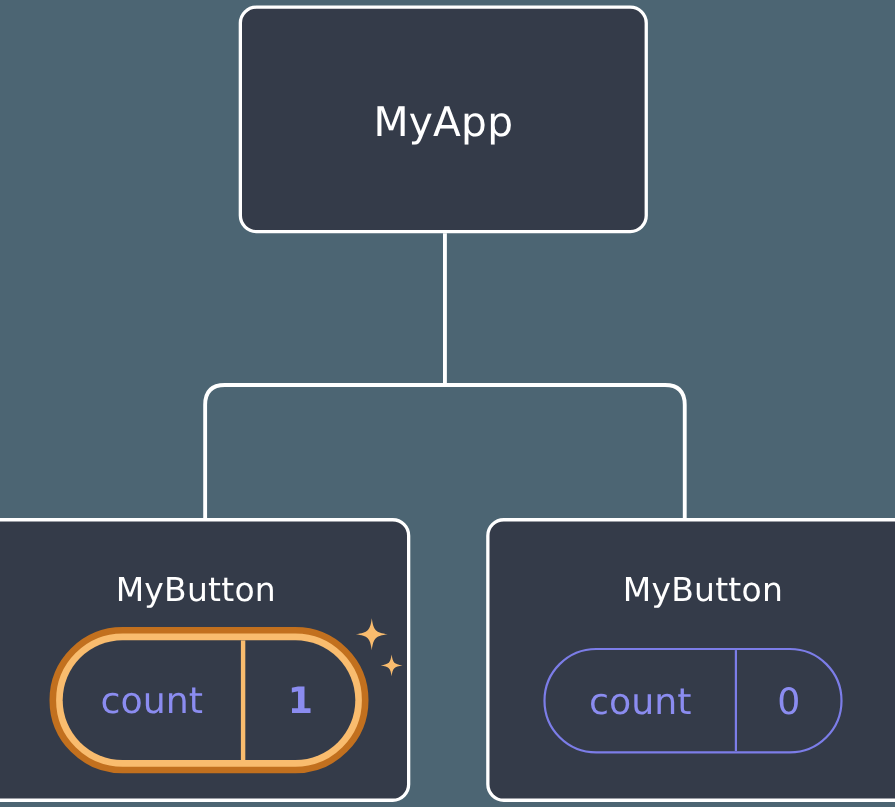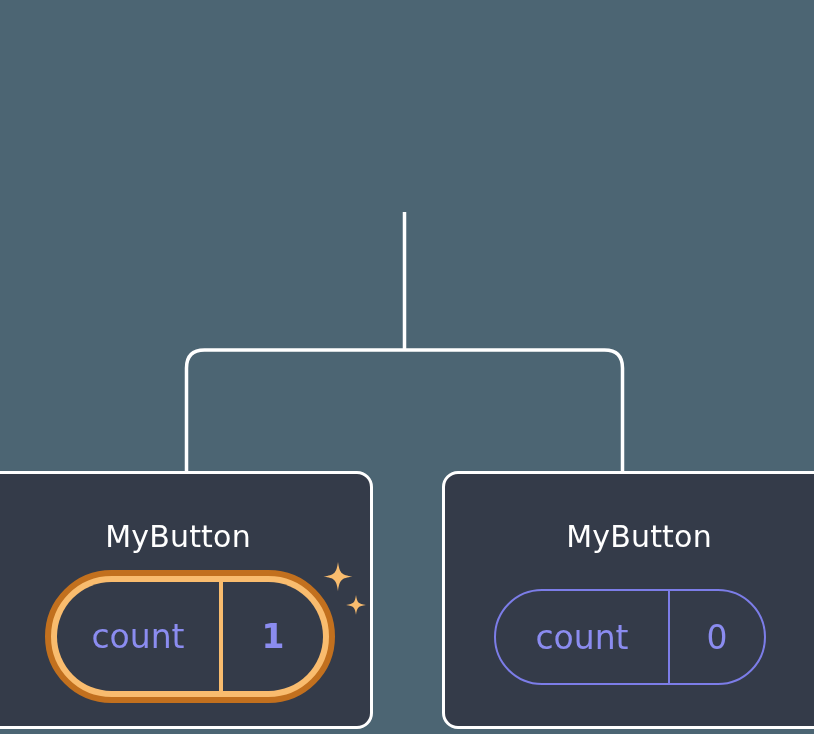--- a/index.html
+++ b/index.html
@@ -181,20 +181,23 @@
 </head>
 <body>
 
 <div id="stage">
 
   <svg class="connector-layer" viewBox="0 0 814 734" width="814" height="734" fill="none" aria-hidden="true">
     <path d="M404.5 212 V 350" stroke="#FFFFFF" stroke-width="3.5" stroke-linecap="butt"></path>
     <path d="M186.5 471 V 368 Q 186.5 350 204.5 350 H 604.5 Q 622.5 350 622.5 368 V 471" stroke="#FFFFFF" stroke-width="3.5" stroke-linecap="butt"></path>
   </svg>
 
+  <div class="node node-app">
+    <div class="node-title">MyApp</div>
+  </div>
 
   <div class="node node-child-left">
     <div class="node-title">MyButton</div>
   </div>
 
   <div class="pill-wrap pill-left">
     <div class="pill pill-hl" style="width:100%;height:100%;">
       <div class="pill-inner">
         <div class="pill-key">count</div>
         <div class="pill-divider"></div>

